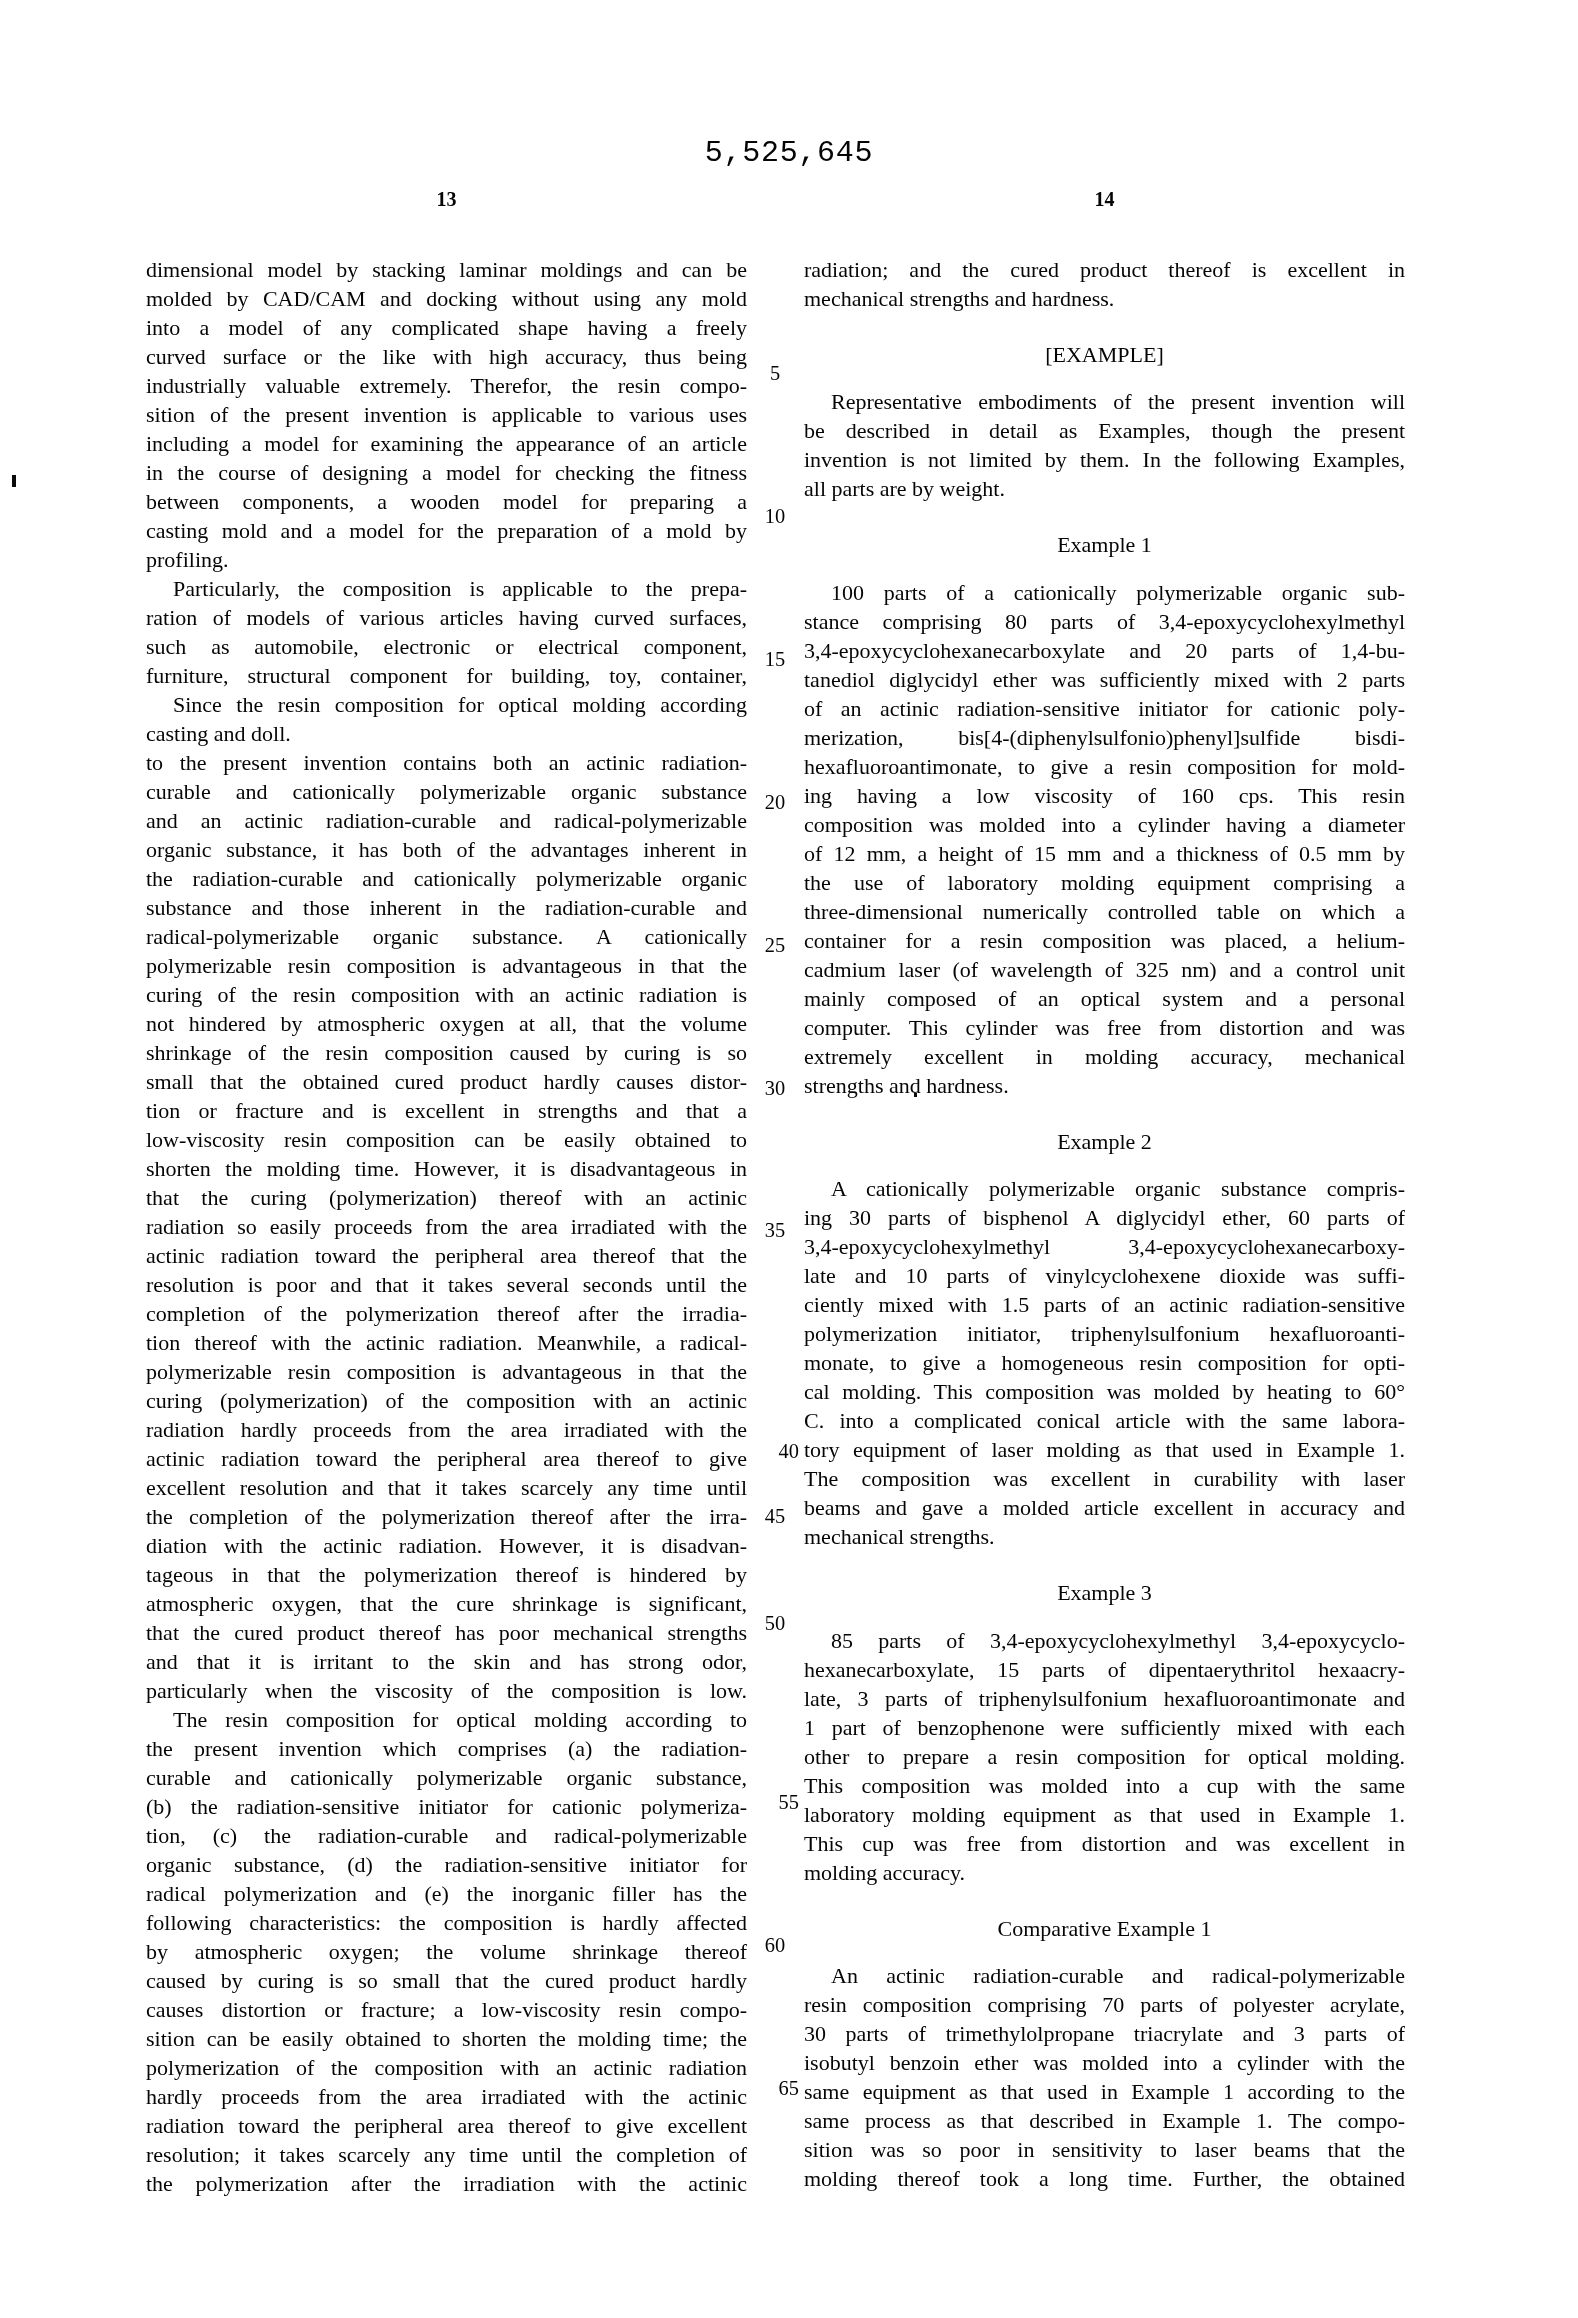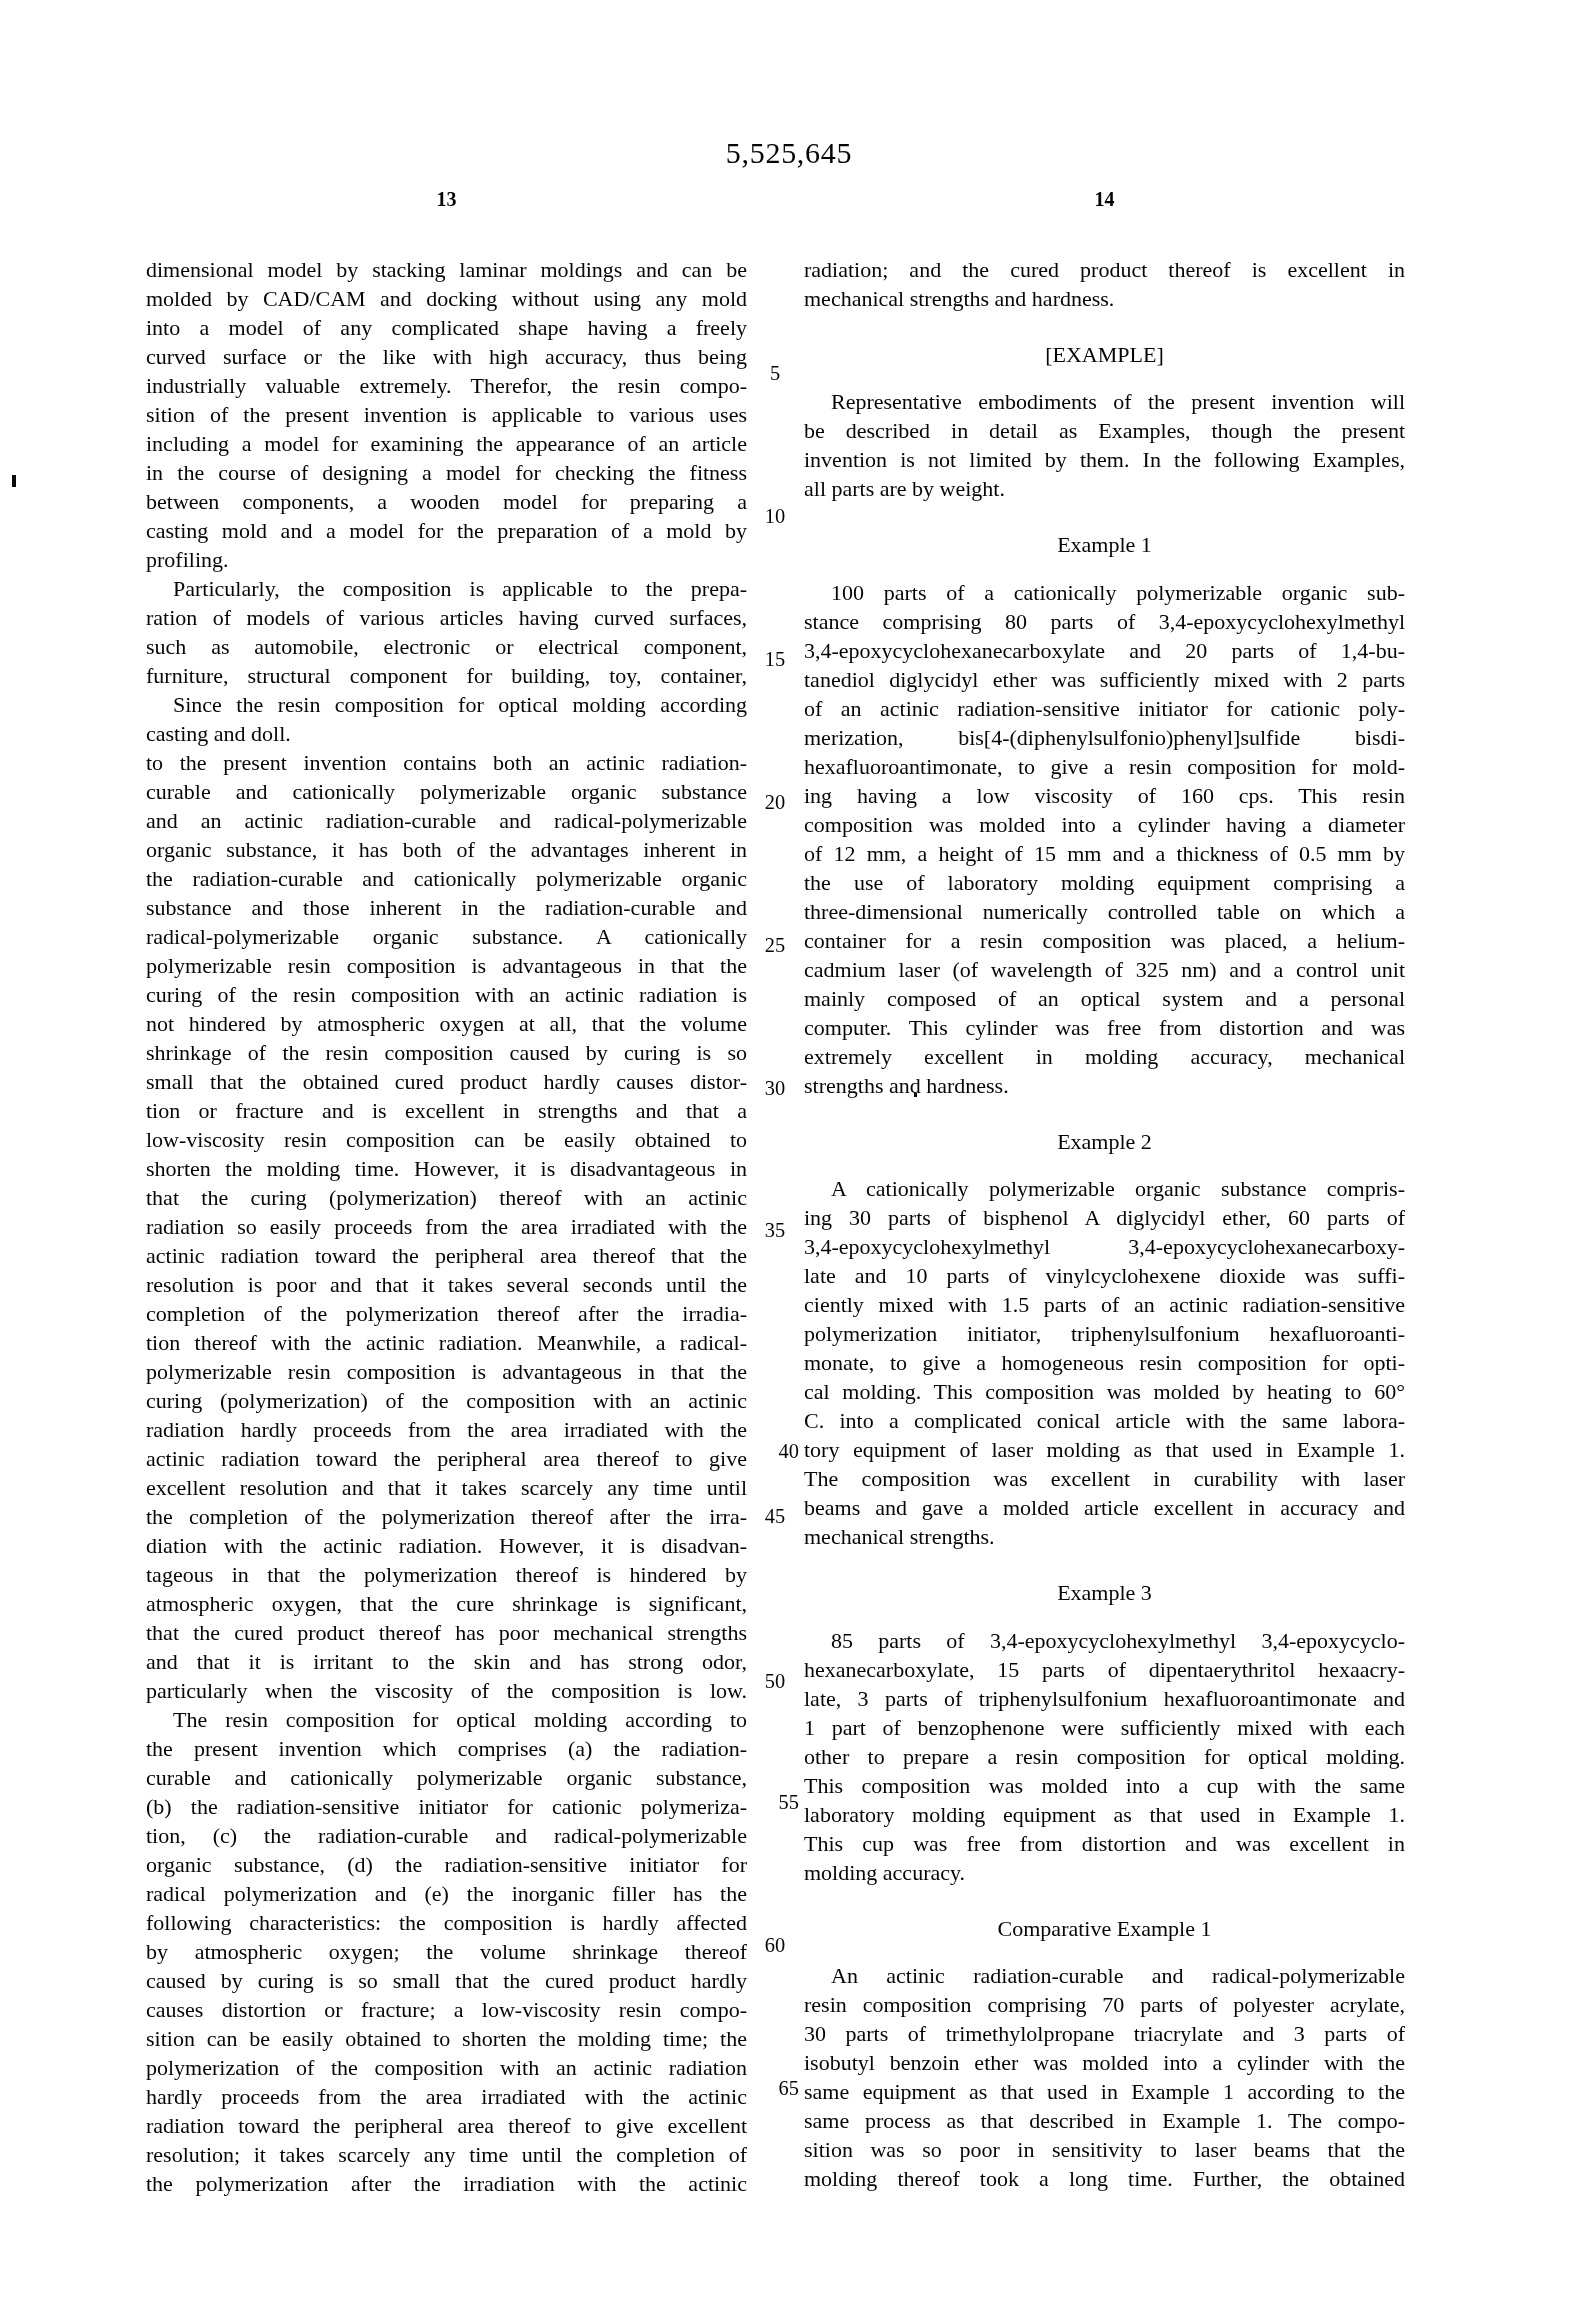--- a/index.html
+++ b/index.html
@@ -11,20 +11,21 @@
     font-family: "Liberation Serif", "DejaVu Serif", serif;
     color: #050505;
     overflow: hidden;
   }
   .patent-number {
     position: absolute;
     top: 136px; left: 0; width: 1578px;
     text-align: center;
     font-size: 30px;
     letter-spacing: 0.7px;
+    font-family: Liberation Mono, monospace;
   }
   .col-number {
     position: absolute;
     top: 188px;
     width: 601px;
     text-align: center;
     font-size: 20px;
     font-weight: bold;
   }
   .col-number.left  { left: 146px; }
@@ -212,21 +213,21 @@
   <div id="gutter">
       <div class="gutter-number" style="top: 359px;">5</div>
       <div class="gutter-number" style="top: 502px;">10</div>
       <div class="gutter-number" style="top: 645px;">15</div>
       <div class="gutter-number" style="top: 788px;">20</div>
       <div class="gutter-number" style="top: 931px;">25</div>
       <div class="gutter-number" style="top: 1074px;">30</div>
       <div class="gutter-number" style="top: 1216px;">35</div>
       <div class="gutter-number" style="top: 1437px; text-align: right;">40</div>
       <div class="gutter-number" style="top: 1502px;">45</div>
-      <div class="gutter-number" style="top: 1667px;">50</div>
+      <div class="gutter-number" style="top: 1609px;">50</div>
       <div class="gutter-number" style="top: 1788px; text-align: right;">55</div>
       <div class="gutter-number" style="top: 1931px;">60</div>
       <div class="gutter-number" style="top: 2074px; text-align: right;">65</div>
     </div>
 
   <div class="scan-artifact artifact-tick"></div>
   <div class="scan-artifact artifact-dot"></div>
 </div>
 
 

